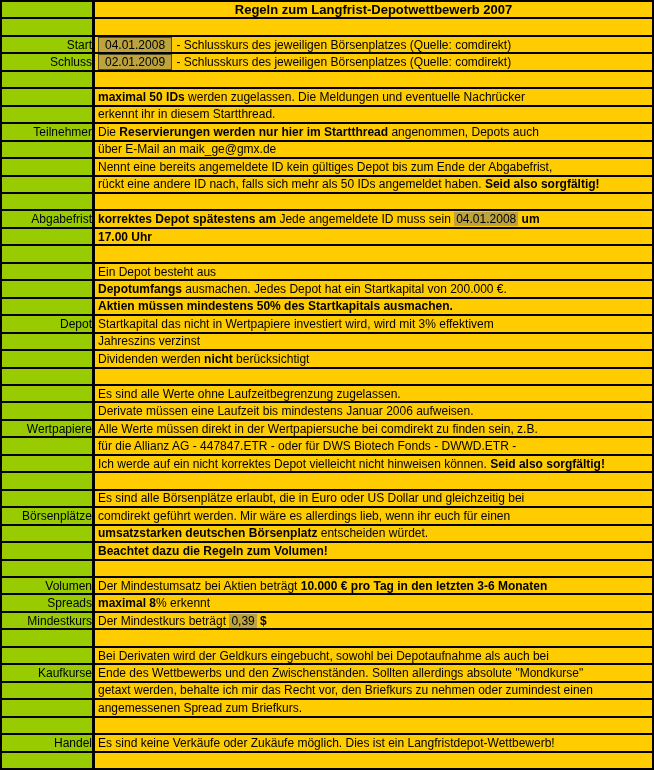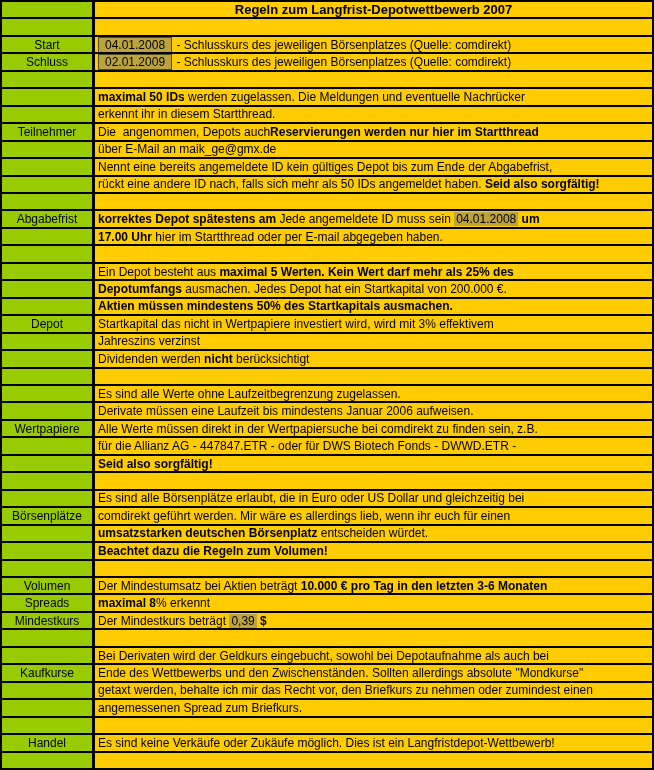--- a/index.html
+++ b/index.html
@@ -19,21 +19,21 @@
     cursor: default;
   }
   .row { display: contents; }
   .cell {
     overflow: hidden;
     display: flex;
     align-items: center;
   }
   .label {
     background: var(--green, #99CC00);
-    justify-content: center;
+    justify-content: flex-end;
   }
   .content {
     background: var(--gold, #FFCC00);
     padding: 0 3px;
     white-space: pre;
   }
   .row.title-row .content {
     justify-content: center;
     font-size: 13px;
   }
@@ -100,21 +100,21 @@
     <div class="cell label">
       <span></span>
     </div>
     <div class="cell content"><span class="seg">erkennt ihr in diesem Startthread.</span></div>
   </div>
 
   <div class="row">
     <div class="cell label">
       <span>Teilnehmer</span>
     </div>
-    <div class="cell content"><span class="seg">Die </span><span class="seg"> angenommen, Depots auch</span><span class="seg b">Reservierungen werden nur hier im Startthread</span></div>
+    <div class="cell content"><span class="seg">Die </span><span class="seg b">Reservierungen werden nur hier im Startthread</span><span class="seg"> angenommen, Depots auch</span></div>
   </div>
 
   <div class="row">
     <div class="cell label">
       <span></span>
     </div>
     <div class="cell content"><span class="seg">über E-Mail an maik_ge@gmx.de</span></div>
   </div>
 
   <div class="row">
@@ -142,35 +142,35 @@
     <div class="cell label">
       <span>Abgabefrist</span>
     </div>
     <div class="cell content"><span class="seg b">korrektes Depot spätestens am </span><span class="seg">Jede angemeldete ID muss sein </span><span class="seg hl">04.01.2008</span><span class="seg b"> um</span></div>
   </div>
 
   <div class="row">
     <div class="cell label">
       <span></span>
     </div>
-    <div class="cell content"><span class="seg b">17.00 Uhr</span><span class="seg"> hier im Startthread oder per E-mail abgegeben haben.</span></div>
-  </div>
-
-  <div class="row">
-    <div class="cell label">
-      <span></span>
-    </div>
-    <div class="cell content"></div>
-  </div>
-
-  <div class="row">
-    <div class="cell label">
-      <span></span>
-    </div>
-    <div class="cell content"><span class="seg">Ein Depot besteht aus </span><span class="seg b">maximal 5 Werten. Kein Wert darf mehr als 25% des</span></div>
+    <div class="cell content"><span class="seg b">17.00 Uhr</span></div>
+  </div>
+
+  <div class="row">
+    <div class="cell label">
+      <span></span>
+    </div>
+    <div class="cell content"></div>
+  </div>
+
+  <div class="row">
+    <div class="cell label">
+      <span></span>
+    </div>
+    <div class="cell content"><span class="seg">Ein Depot besteht aus </span></div>
   </div>
 
   <div class="row">
     <div class="cell label">
       <span></span>
     </div>
     <div class="cell content"><span class="seg b">Depotumfangs</span><span class="seg"> ausmachen. Jedes Depot hat ein Startkapital von 200.000 €.</span></div>
   </div>
 
   <div class="row">
@@ -233,21 +233,21 @@
     <div class="cell label">
       <span></span>
     </div>
     <div class="cell content"><span class="seg">für die Allianz AG - 447847.ETR - oder für DWS Biotech Fonds - DWWD.ETR -</span></div>
   </div>
 
   <div class="row">
     <div class="cell label">
       <span></span>
     </div>
-    <div class="cell content"><span class="seg b">Seid also sorgfältig!</span></div>
+    <div class="cell content"><span class="seg">Ich werde auf ein nicht korrektes Depot vielleicht nicht hinweisen können. </span><span class="seg b">Seid also sorgfältig!</span></div>
   </div>
 
   <div class="row">
     <div class="cell label">
       <span></span>
     </div>
     <div class="cell content"></div>
   </div>
 
   <div class="row">

